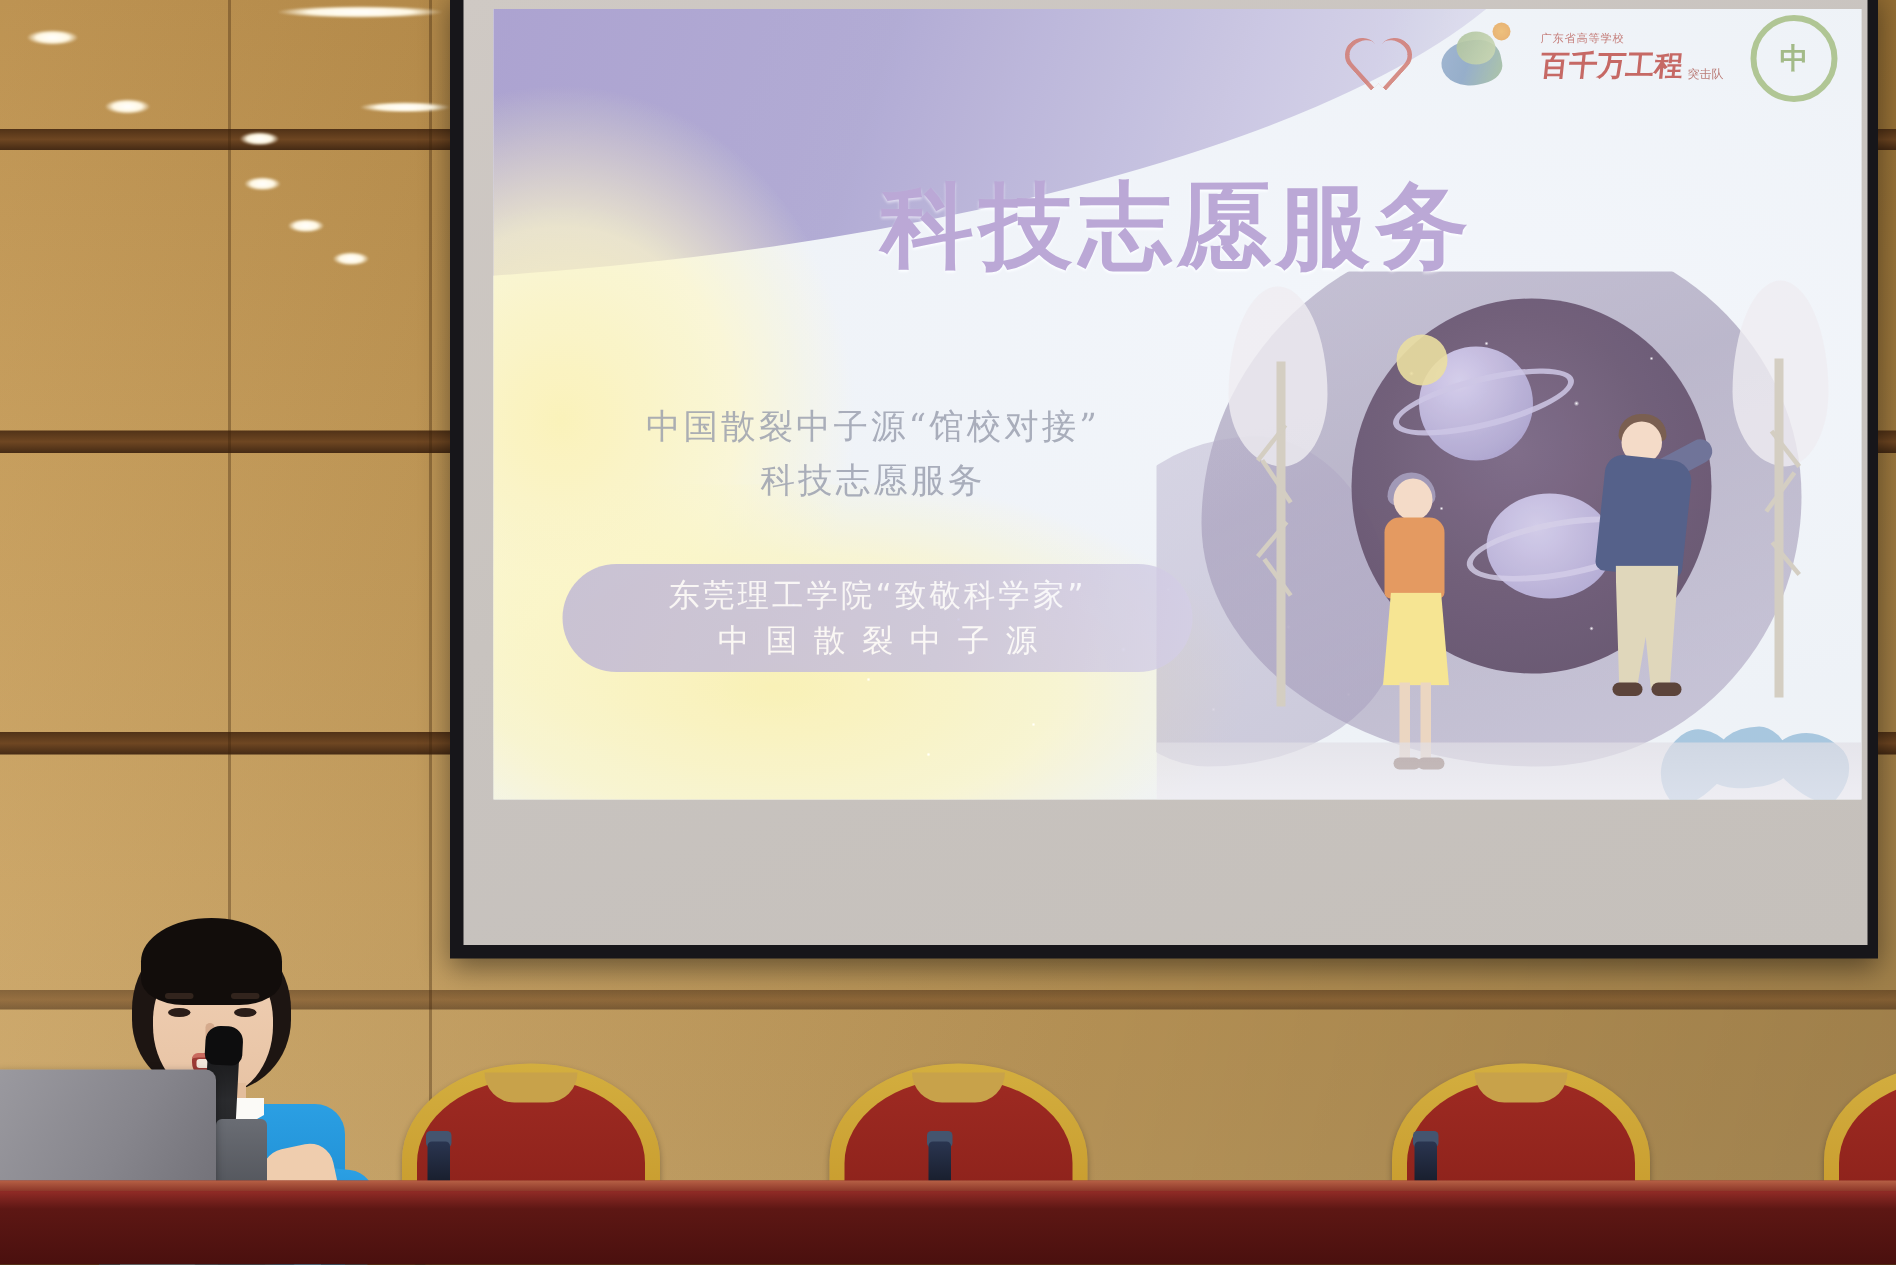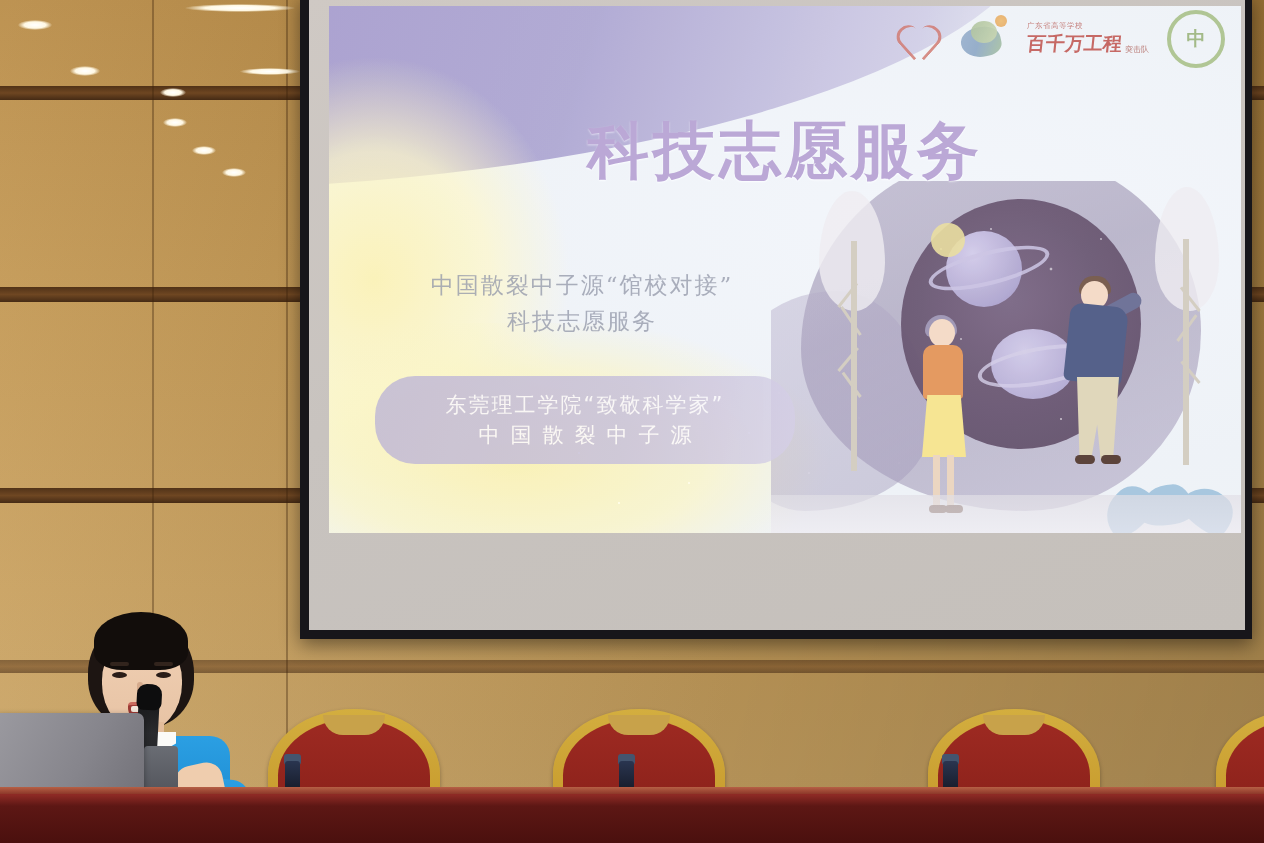--- a/index.html
+++ b/index.html
@@ -78,21 +78,21 @@
   .seal-logo{width:50px;height:50px;border-radius:50%;border:4px solid #8fb05f;opacity:.72;
     display:flex;align-items:center;justify-content:center;color:#7ea24e;font-size:19px;font-weight:bold;}
 
   
   .slide-title{position:absolute;left:0;right:0;top:103px;text-align:center;
     font-size:62px;font-weight:bold;letter-spacing:4px;color:#b6a0d6;
     font-family:"DejaVu Sans",sans-serif;text-shadow:0 1px 2px rgba(255,255,255,.5);}
   .slide-sub{position:absolute;left:18px;top:262px;width:470px;text-align:center;
     font-size:23px;line-height:1.55;color:#8f94a8;letter-spacing:2px;
     font-family:"DejaVu Serif",serif;opacity:.78;}
-  .slide-pill{position:absolute;left:46px;top:370px;width:420px;height:88px;border-radius:40px;
+  .slide-pill{position:absolute;left:46px;top:370px;width:420px;height:72px;border-radius:40px;
     background:linear-gradient(100deg,#b7aed4 0%,#bfb7d9 60%,#cdc7e2 100%);opacity:.80;
     display:flex;flex-direction:column;align-items:center;justify-content:center;}
   .pill-l1{font-size:21px;color:#f3f1fa;letter-spacing:2px;font-family:"DejaVu Sans",sans-serif;opacity:.95;}
   .pill-l2{font-size:21px;color:#f6f4fb;letter-spacing:11px;padding-left:11px;margin-top:2px;
     font-family:"DejaVu Sans",sans-serif;opacity:.95;}
 
   
   .illus{position:absolute;right:0px;top:175px;width:470px;height:352px;overflow:hidden;}
   .blob-purple{position:absolute;left:30px;top:-30px;width:400px;height:360px;
     background:linear-gradient(160deg,#9f92b8 0%,#8b7ea6 40%,#a79bbd 100%);

